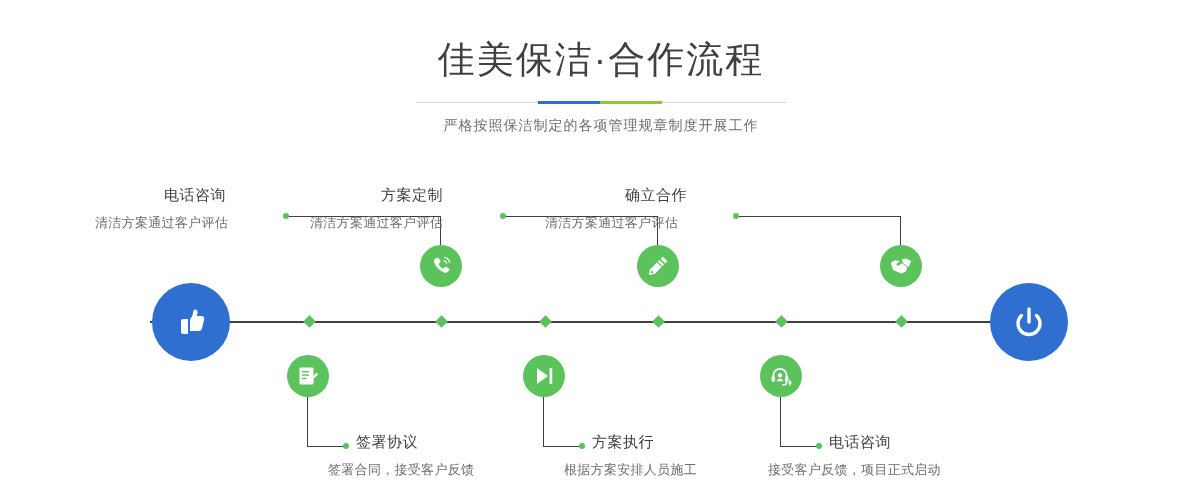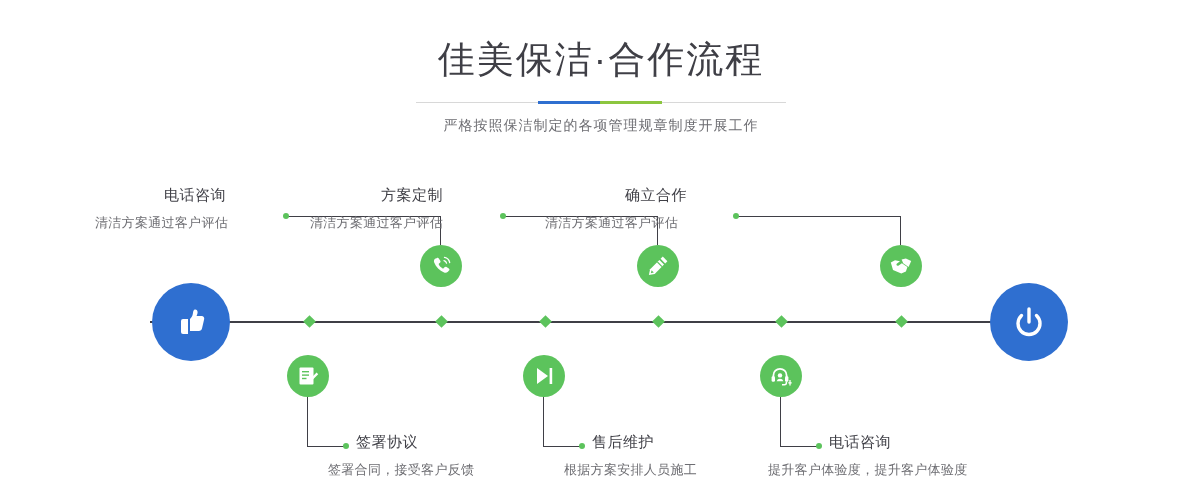--- a/index.html
+++ b/index.html
@@ -257,21 +257,21 @@
       <span>
         <svg width="24" height="24" viewBox="0 0 24 24" aria-hidden="true">
           <path fill="#ffffff" d="M5 4 l11 8 l-11 8 z"></path>
           <rect x="17.6" y="4" width="2.6" height="16" fill="#ffffff"></rect>
         </svg>
       </span>
     </div>
     <div class="stem v" style="left:543px; top:237px; height:49px"></div>
     <div class="stem h" style="left:543px; top:286px; width:38px"></div>
     <div class="dot" style="left:579px; top:283px"></div>
-    <div class="lbl-title" style="left:592px; top:273px">售后维护</div>
+    <div class="lbl-title" style="left:592px; top:273px">方案执行</div>
     <div class="lbl-desc" style="left:564px; top:301px">根据方案安排人员施工</div>
 
     <div class="node" style="left:880px; top:85px">
       <span>
         <svg width="24" height="24" viewBox="0 0 24 24" aria-hidden="true">
           <path fill="#ffffff" d="M1.8 8.4 l4.2 -2.2 l5 1 l-3 2.2 a1.3 1.3 0 0 0 0.1 2.2 c0.5 0.3 1.1 0.2 1.6 -0.1 l3.2 -2.3 l5.5 3.8 l-1.5 4.6 l-4.6 2 l-8.3 -3.6 z"></path>
           <path fill="#ffffff" d="M12.6 5.4 l4.3 -0.9 l5.3 2.6 l-2.6 6 l-5.4 -3.8 z"></path>
         </svg>
       </span>
     </div>
@@ -291,16 +291,16 @@
           <circle cx="11" cy="11.4" r="2.2" fill="#ffffff"></circle>
           <path fill="#ffffff" d="M7.6 17.2 a3.6 3.6 0 0 1 6.8 0 z"></path>
           <path fill="#ffffff" d="M19.3 18.2 h3.4 v1.3 h-3.4 z M20.35 16.1 h1.3 v5.5 h-1.3 z"></path>
         </svg>
       </span>
     </div>
     <div class="stem v" style="left:780px; top:237px; height:49px"></div>
     <div class="stem h" style="left:780px; top:286px; width:38px"></div>
     <div class="dot" style="left:816px; top:283px"></div>
     <div class="lbl-title" style="left:829px; top:273px">电话咨询</div>
-    <div class="lbl-desc" style="left:768px; top:301px">提升客户体验度，提升客户体验度</div>
+    <div class="lbl-desc" style="left:768px; top:301px">接受客户反馈，项目正式启动</div>
 
   </div>
 </div>
 
 </body></html>

